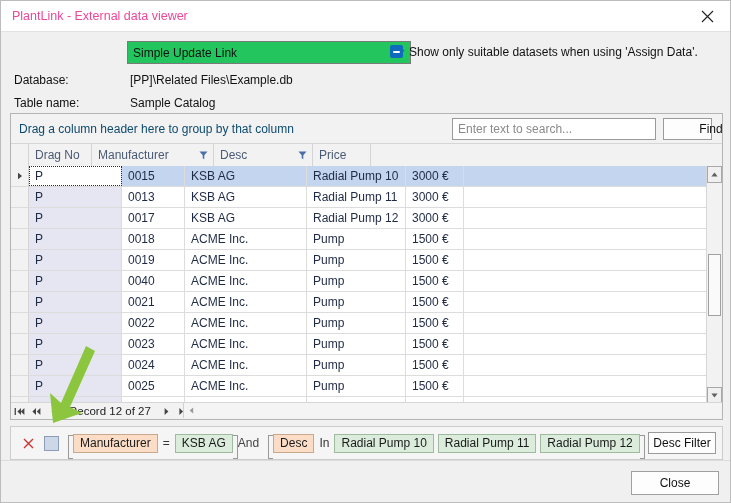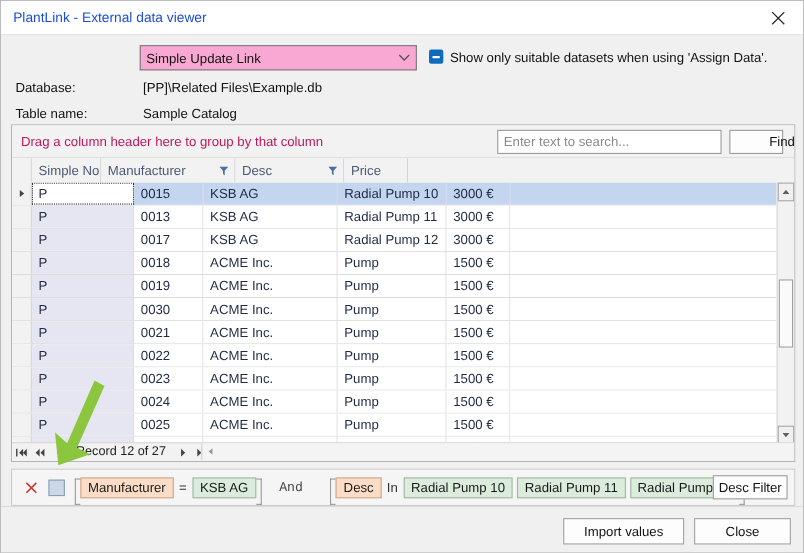--- a/index.html
+++ b/index.html
@@ -21,21 +21,21 @@
 
   
   #titlebar {
     position: absolute; left: 0; top: 0;
     width: 729px; height: 31px;
     background: #ffffff;
     border-bottom: 1px solid #e2e2e2;
   }
   #title-text {
     position: absolute; left: 11px; top: 8px;
-    font-size: 12.5px; color: #1d4ed8;
+    font-size: 12.5px; color: #ec4899;
     white-space: nowrap;
   }
   #close-btn {
     position: absolute; right: 0; top: 0;
     width: 45px; height: 30px;
     display: flex; align-items: center; justify-content: center;
   }
   #close-btn svg { display: block; }
 
   
@@ -50,22 +50,22 @@
     white-space: nowrap;
   }
   .lbl-plain {
     position: absolute;
     font-size: 12px; color: #111;
     white-space: nowrap;
   }
   #link-cfg-label { left: 13px; top: 14px; }
   #combo {
     position: absolute; left: 126px; top: 9px;
-    width: 252px; height: 23px;
-    background: #f9a8d4;
+    width: 284px; height: 23px;
+    background: #22c55e;
     border: 1px solid #7a7a7a;
     display: flex; align-items: center;
   }
   #combo-value {
     margin-left: 5px; font-size: 12px; color: #111;
     white-space: nowrap; flex: 1; overflow: hidden;
   }
   #combo-arrow {
     width: 22px; display: flex; align-items: center; justify-content: center;
   }
@@ -92,21 +92,21 @@
     border: 1px solid #b4b4b4;
   }
   #group-panel {
     position: absolute; left: 0; top: 0;
     width: 711px; height: 30px;
     background: #f2f2f2;
     border-bottom: 1px solid #d6d6d6;
   }
   #group-hint {
     position: absolute; left: 8px; top: 8px;
-    font-size: 12px; color: #be185d;
+    font-size: 12px; color: #0c4a6e;
     white-space: nowrap;
   }
   #search-box {
     position: absolute; left: 441px; top: 4px;
     width: 204px; height: 22px;
     background: #ffffff; border: 1px solid #9a9a9a;
     display: flex; align-items: center;
   }
   #search-placeholder {
     margin-left: 5px; font-size: 12px; color: #8a8a8a; white-space: nowrap;
@@ -276,22 +276,22 @@
   }
   .chip.val {
     border: 1px solid #9fba9f;
     background: #dcecdc;
   }
   .op {
     margin: 0 5px;
     font-size: 12px; color: #333; white-space: nowrap;
   }
   .conj {
-    margin: 0 16px;
-    font-size: 12px; color: #444; white-space: nowrap; font-family: Liberation Mono, monospace;
+    margin: 0 0;
+    font-size: 12px; color: #444; white-space: nowrap;
   }
   .chip + .chip { margin-left: 4px; }
   #fb-dropdown {
     margin-left: 20px;
     width: 16px; height: 16px;
     display: flex; align-items: center; justify-content: center;
   }
   #edit-filter-btn {
     position: absolute; right: 6px;
     width: 68px; height: 22px;
@@ -369,21 +369,21 @@
         <div id="search-placeholder">Enter text to search...</div>
       </div>
       <div id="find-btn">Find</div>
     </div>
 
     <div id="col-header">
       <div class="indcell"></div>
 
 
       <div class="hcell" style="width:63px">
-        <span class="htext">Simple No</span>
+        <span class="htext">Drag No</span>
       </div>
 
       <div class="hcell" style="width:122px">
         <span class="htext">Manufacturer</span>
         <span class="filt-icon">
           <svg width="9" height="9" viewBox="0 0 9 9">
               <path d="M0.5 0.5 H8.5 L5.3 4.2 V8.3 L3.7 7.2 V4.2 Z" fill="#4a6fa5"></path>
             </svg>
         </span>
       </div>
@@ -450,21 +450,21 @@
           <div class="cell c-pid">P</div>
           <div class="cell c-model">0019</div>
           <div class="cell c-manu">ACME Inc.</div>
           <div class="cell c-desc">Pump</div>
           <div class="cell c-price">1500 €</div>
           <div class="cell c-rest"></div>
         </div>
         <div class="row">
           <div class="ind"></div>
           <div class="cell c-pid">P</div>
-          <div class="cell c-model">0030</div>
+          <div class="cell c-model">0040</div>
           <div class="cell c-manu">ACME Inc.</div>
           <div class="cell c-desc">Pump</div>
           <div class="cell c-price">1500 €</div>
           <div class="cell c-rest"></div>
         </div>
         <div class="row">
           <div class="ind"></div>
           <div class="cell c-pid">P</div>
           <div class="cell c-model">0021</div>
           <div class="cell c-manu">ACME Inc.</div>
@@ -608,21 +608,20 @@
     <div id="fb-dropdown">
       <svg width="9" height="6" viewBox="0 0 9 6">
           <path d="M0.5 1 H8.5 L4.5 5.2 Z" fill="#777"></path>
         </svg>
     </div>
 
     <div id="edit-filter-btn">Desc Filter</div>
   </div>
 
   <div id="footer">
-    <div class="ftr-btn" id="import-btn">Import values</div>
     <div class="ftr-btn" id="close-footer-btn">Close</div>
   </div>
 
   <svg id="green-arrow" width="70" height="90" viewBox="0 0 70 90">
     <g>
       <path d="M45 5 L20 62 L9 52 L12 82 L41 72 L29 66 L54 10 Z" fill="#8cc63f"></path>
     </g>
   </svg>
 
 </div>

